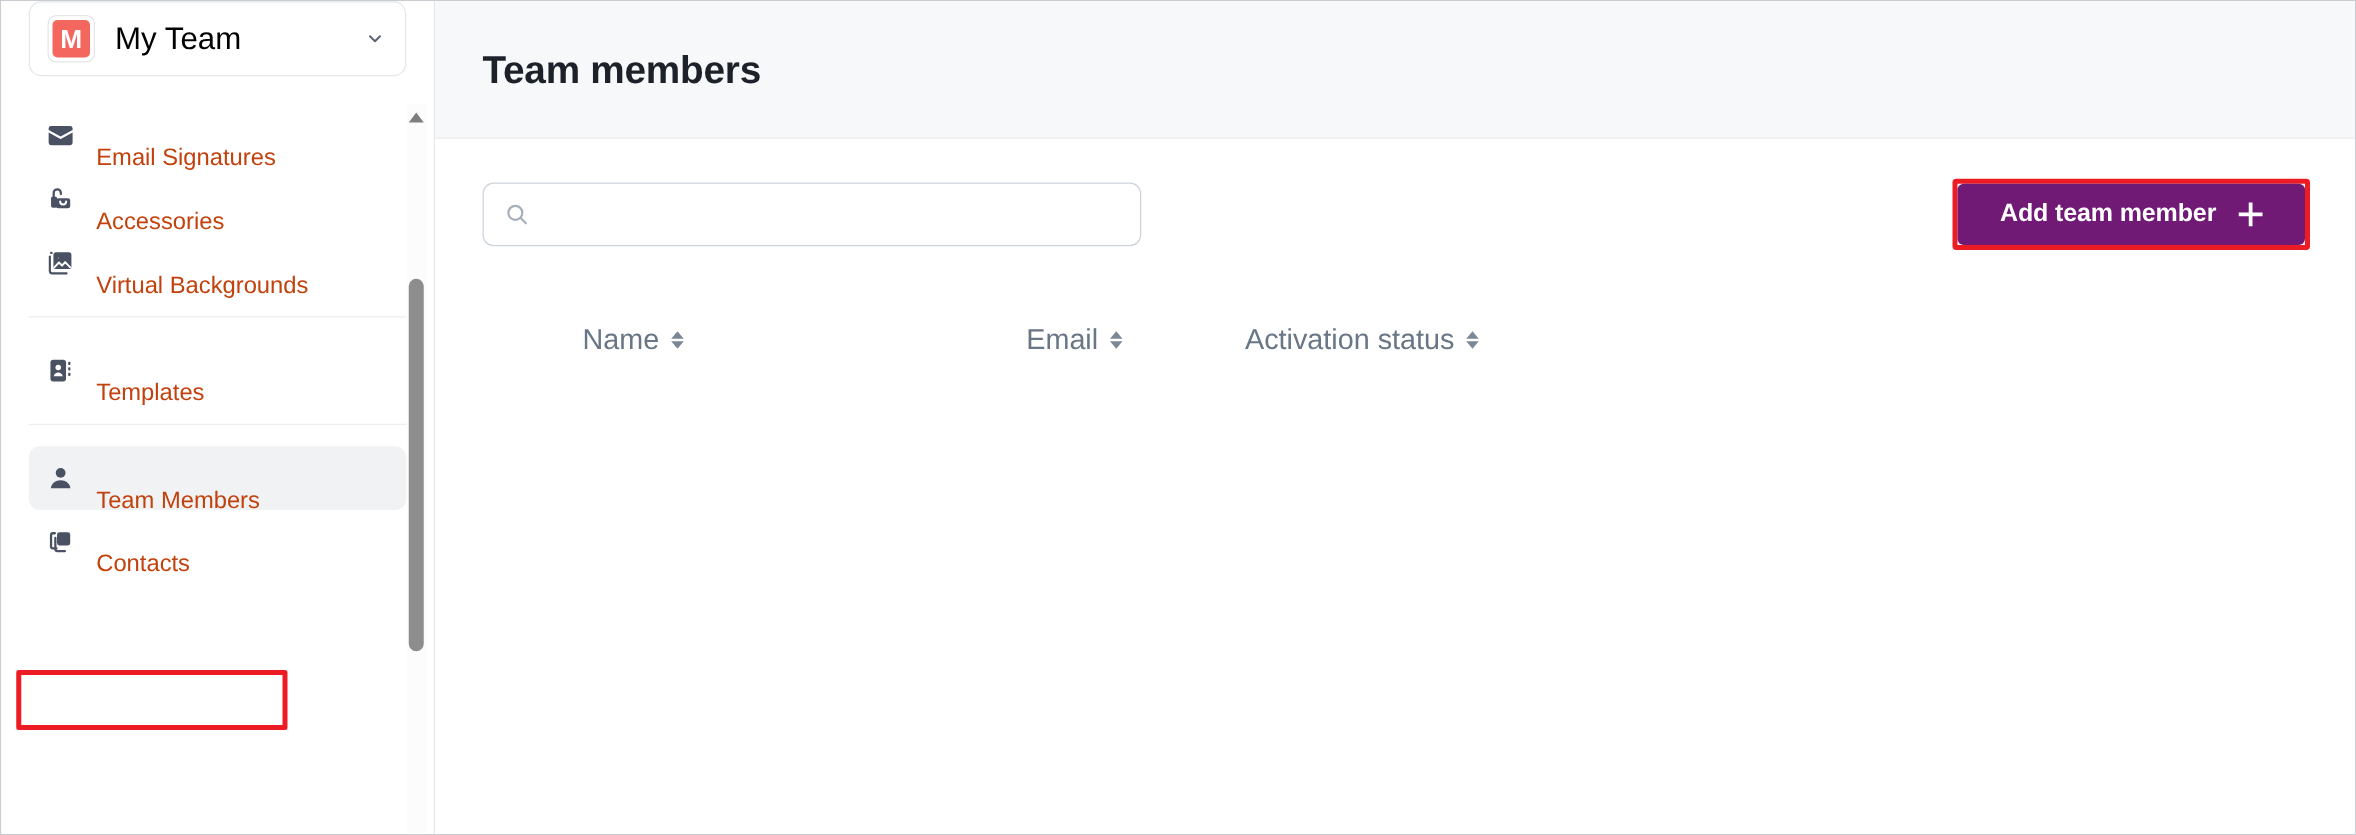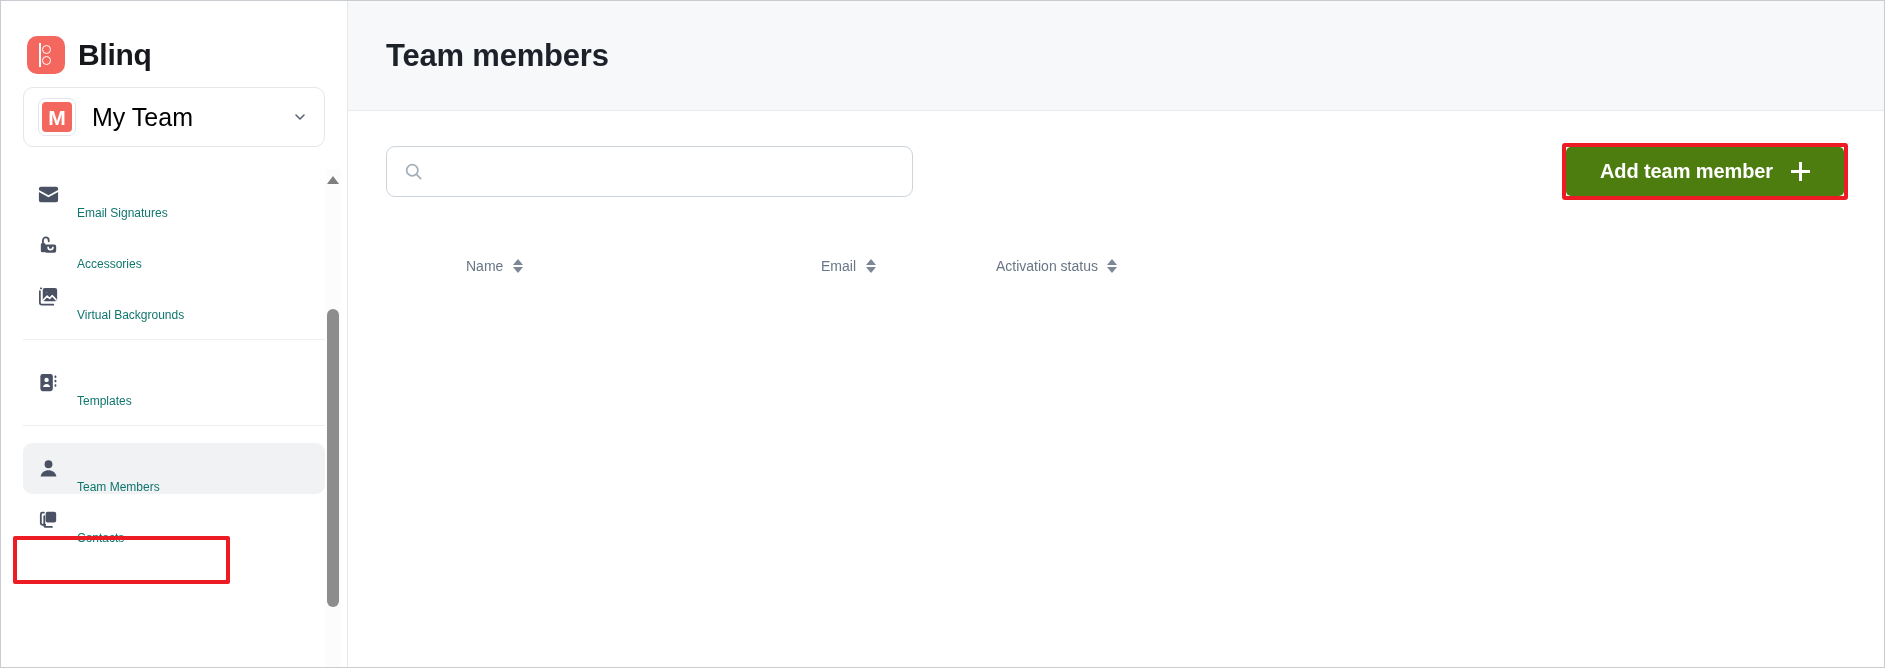--- a/index.html
+++ b/index.html
@@ -128,22 +128,22 @@
     position: relative;
   }
   .nav-item.active { background: #f1f2f4; }
   .nav-icon {
     width: 23px; height: 23px;
     flex: 0 0 23px;
     color: #4a5162;
     display: flex; align-items: center; justify-content: center;
   }
   .nav-label {
-    font-size: 12px;
-    color: #0f766e;
+    font-size: 19px;
+    color: #c2410c;
     font-weight: 400;
     margin-top: 37px;
   }
 
   
   .scroll-track {
     position: absolute;
     right: 6px; top: 0;
     width: 15px; height: 100%;
     background: #fcfcfc;
@@ -229,21 +229,21 @@
     padding: 0;
     line-height: 0;
   }
   .add-btn {
     display: flex;
     align-items: center;
     justify-content: center;
     gap: 18px;
     width: 278px;
     height: 49px;
-    background: #4d7c0f;
+    background: #701a75;
     border: none;
     border-radius: 5px;
     color: #ffffff;
     font-size: 20px;
     font-weight: 600;
     font-family: "Liberation Sans", sans-serif;
     cursor: pointer;
     letter-spacing: -0.1px;
   }
   .plus-icon {
@@ -266,21 +266,21 @@
     flex: 1;
   }
   .thead {
     display: flex;
     align-items: center;
   }
   .th {
     display: flex;
     align-items: center;
     gap: 9px;
-    font-size: 14px;
+    font-size: 23px;
     color: #697686;
     font-weight: 500;
     cursor: pointer;
   }
   .th.col-name   { flex: 0 0 435px; padding-left: 80px; }
   .th.col-role   { flex: 0 0 175px; }
   .th.col-job    { flex: 0 0 420px; }
   .th.col-status { flex: 0 0 auto; text-align: center; }
   .sort-ico {
     display: flex;
@@ -317,28 +317,20 @@
     height: 48px;
   }
 </style>
 </head>
 <body>
 
 <div class="app">
 
   <aside class="sidebar">
 
-    <div class="brand">
-      <div class="brand-logo">
-        <span class="bar"></span>
-          <span class="c1"></span>
-          <span class="c2"></span>
-      </div>
-      <span class="brand-name">Blinq</span>
-    </div>
 
     <div class="team-selector">
       <div class="team-avatar">
         <div class="inner">M</div>
       </div>
       <span class="team-name">My Team</span>
       <span class="chev">
         <svg viewBox="0 0 24 24" fill="none" stroke="currentColor" stroke-width="2.4" stroke-linecap="round" stroke-linejoin="round">
             <polyline points="6 9 12 15 18 9"></polyline>
           </svg>

